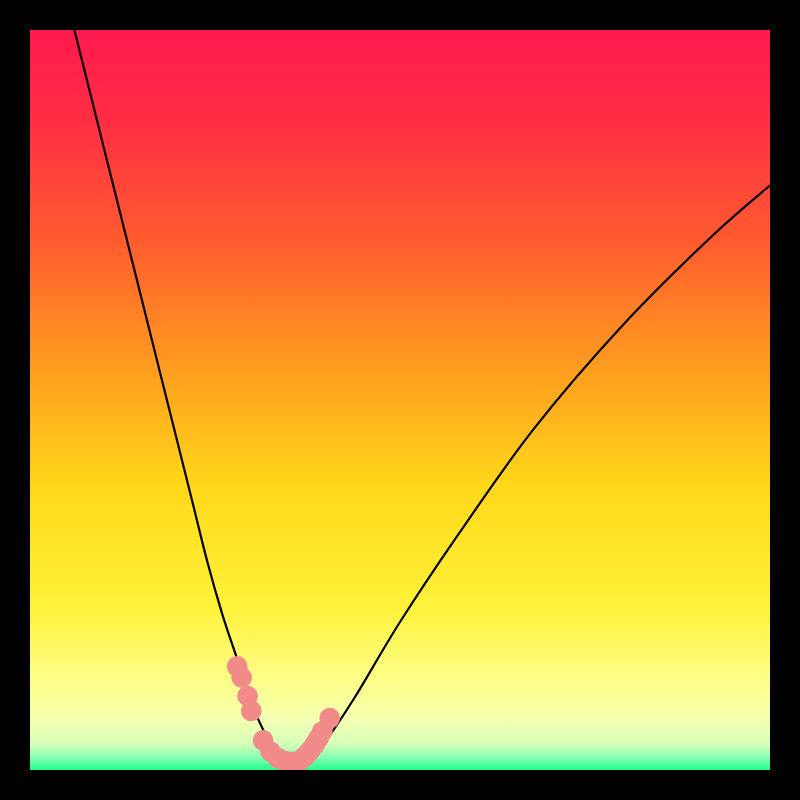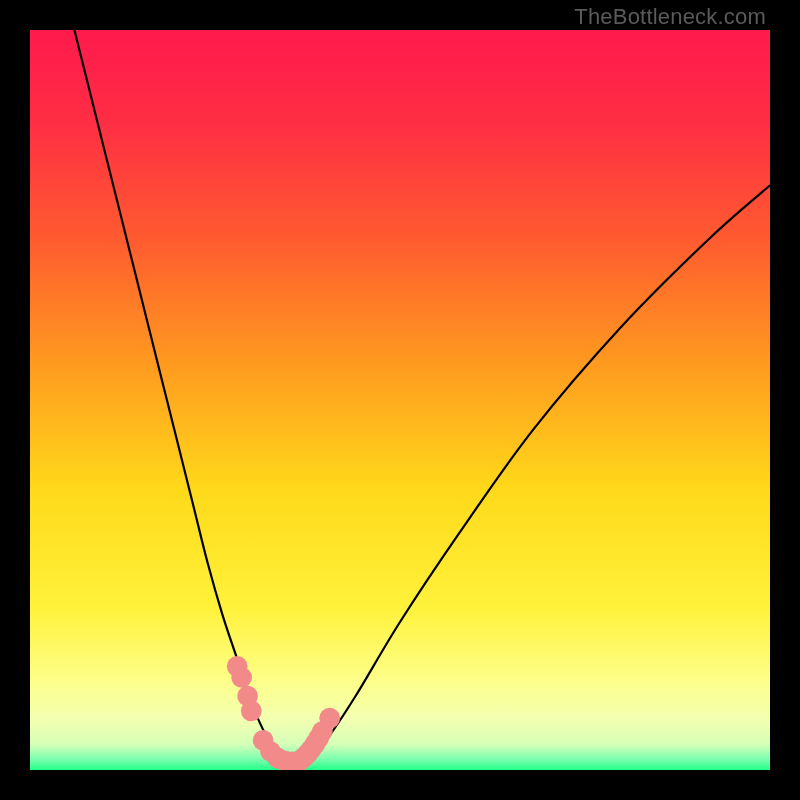--- a/index.html
+++ b/index.html
@@ -93,14 +93,13 @@
           <circle cx="277.50" cy="723.72" r="10.36" class="marker" fill="#f28a8a"></circle>
           <circle cx="281.20" cy="719.28" r="10.36" class="marker" fill="#f28a8a"></circle>
           <circle cx="284.90" cy="714.10" r="10.36" class="marker" fill="#f28a8a"></circle>
           <circle cx="288.60" cy="708.18" r="10.36" class="marker" fill="#f28a8a"></circle>
           <circle cx="292.30" cy="701.52" r="10.36" class="marker" fill="#f28a8a"></circle>
           <circle cx="299.70" cy="688.20" r="10.36" class="marker" fill="#f28a8a"></circle>
         </g>
     </svg>
   </div>
 
-  <div class="watermark">TheBottleneck.com</div>
 </div>
 
 </body></html>

